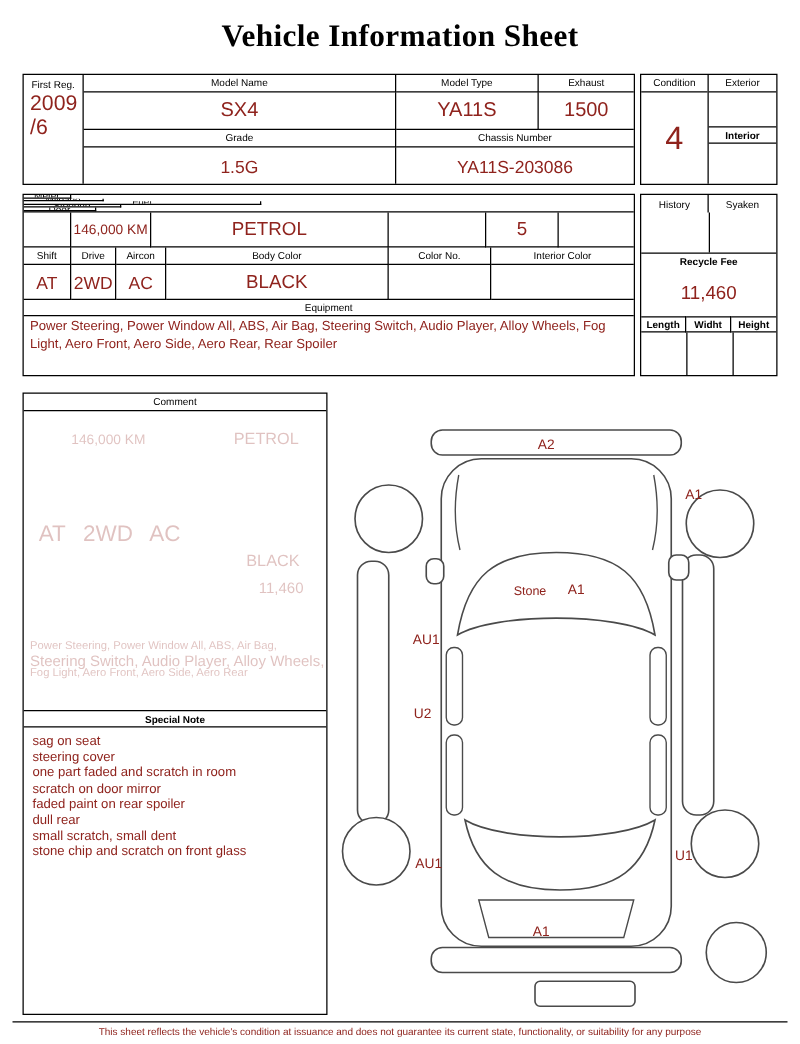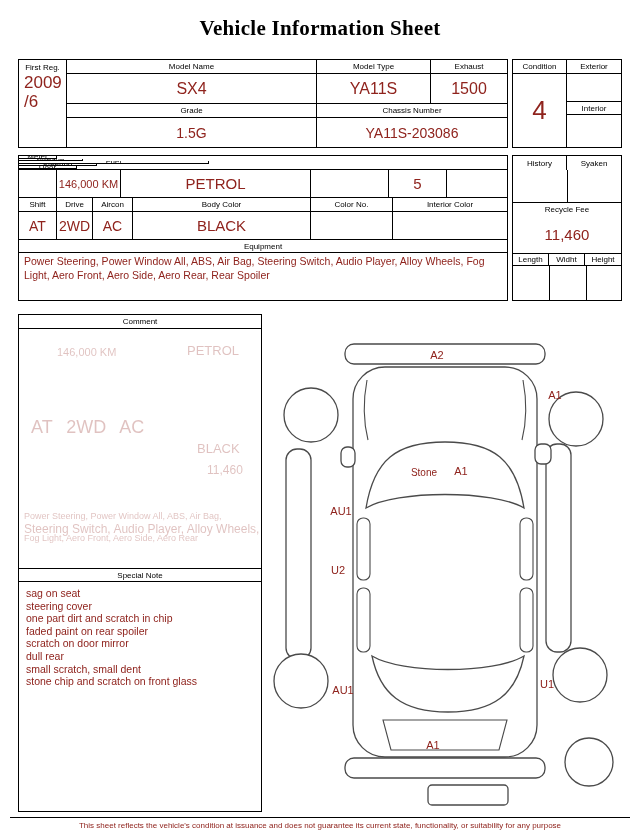--- a/index.html
+++ b/index.html
@@ -7,29 +7,29 @@
     --ink:#000;
     --line:#4a4a4a;
   }
   html,body{margin:0;padding:0;background:#fff;}
   .page{
     position:relative;width:640px;height:835px;background:#fff;
     font-family:"Liberation Sans",sans-serif;color:var(--ink);overflow:hidden;
   }
   .title{
     position:absolute;top:16px;left:0;right:0;text-align:center;
-    font-family:"Liberation Serif",serif;font-weight:bold;font-size:21px;letter-spacing:.3px;
+    font-family:"Liberation Serif",serif;font-weight:bold;font-size:25px;letter-spacing:.3px;
   }
   .box{position:absolute;border:1px solid #000;background:#fff;box-sizing:border-box;display:flex;flex-direction:column;}
   .row{display:flex;box-sizing:border-box;}
   .col{display:flex;flex-direction:column;box-sizing:border-box;}
   .cell{box-sizing:border-box;display:flex;align-items:center;justify-content:center;overflow:hidden;}
   .br{border-right:1px solid #000;}
   .bb{border-bottom:1px solid #000;}
-  .bt{border-top:1px solid #000;}
+  .bt{border-top:1px solid #000;font-weight:bold;}
   .lbl{font-size:8px;color:#000;}
   .val{color:var(--maroon);}
   .v17{font-size:17px;} .v16{font-size:16px;} .v15{font-size:15px;}
   .v14{font-size:14px;} .v11{font-size:11px;} .v26{font-size:26px;}
   .equip{
     font-size:10.5px;line-height:1.32;color:var(--maroon);
     padding:2px 5px;text-align:left;align-items:flex-start;justify-content:flex-start;display:block;
   }
   .comment-area{position:relative;height:239px;overflow:hidden;}
   .ghost{position:absolute;color:var(--maroon);opacity:.27;white-space:nowrap;}
@@ -171,23 +171,23 @@
       <span class="ghost" style="left:178px;top:112px;font-size:13px;">BLACK</span>
       <span class="ghost" style="left:188px;top:134px;font-size:12px;">11,460</span>
       <span class="ghost" style="left:5px;top:182px;font-size:9px;">Power Steering, Power Window All, ABS, Air Bag,</span>
       <span class="ghost" style="left:5px;top:193px;font-size:12px;">Steering Switch, Audio Player, Alloy Wheels,</span>
       <span class="ghost" style="left:5px;top:204px;font-size:9px;">Fog Light, Aero Front, Aero Side, Aero Rear</span>
     </div>
     <div class="cell lbl bt bb" style="height:14px;">Special Note</div>
     <div class="notes">
       <div class="note">sag on seat</div>
       <div class="note">steering cover</div>
-      <div class="note">one part dirt and scratch in chip</div>
+      <div class="note">one part faded and scratch in room</div>
+      <div class="note">scratch on door mirror</div>
       <div class="note">faded paint on rear spoiler</div>
-      <div class="note">scratch on door mirror</div>
       <div class="note">dull rear</div>
       <div class="note">small scratch, small dent</div>
       <div class="note">stone chip and scratch on front glass</div>
     </div>
   </div>
 
   <svg class="diagram" viewBox="0 0 362 492" xmlns="http://www.w3.org/2000/svg">
 
     <rect class="shape" x="18" y="127" width="25" height="210" rx="11"></rect>
     <rect class="shape" x="278" y="122" width="25" height="208" rx="11"></rect>

